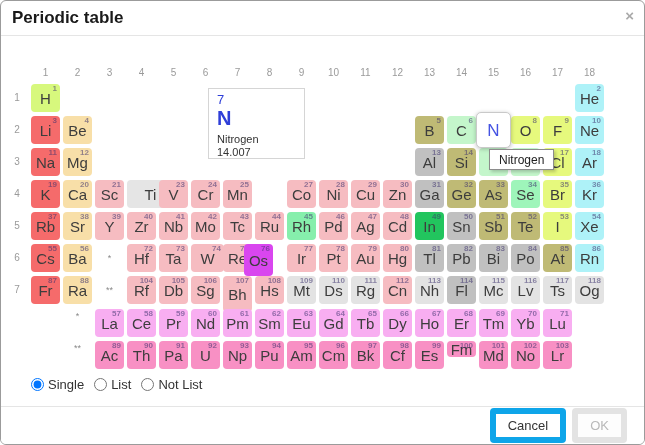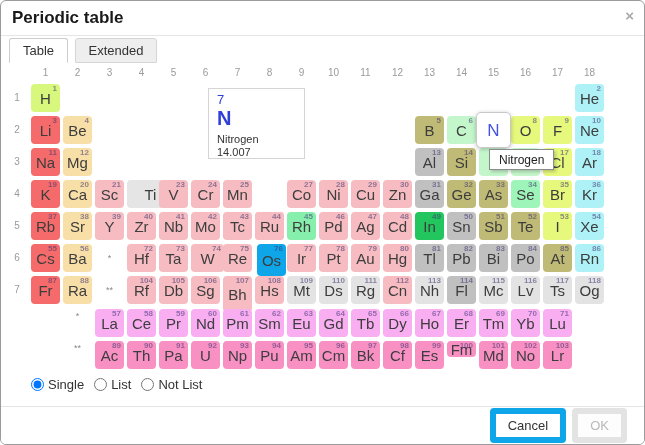--- a/index.html
+++ b/index.html
@@ -34,24 +34,20 @@
 </head>
 <body>
 
 <div class="dialog">
 
   <div class="header">
     <span class="title">Periodic table</span>
     <span class="close">×</span>
   </div>
 
-  <div class="tabs">
-    <span class="tab active">Table</span>
-    <span class="tab">Extended</span>
-  </div>
 
   <div id="pt-grid">
       <div class="glabel" style="left: 30px; top: 66px; width: 29px;">1</div>
       <div class="glabel" style="left: 62px; top: 66px; width: 29px;">2</div>
       <div class="glabel" style="left: 94px; top: 66px; width: 29px;">3</div>
       <div class="glabel" style="left: 126px; top: 66px; width: 29px;">4</div>
       <div class="glabel" style="left: 158px; top: 66px; width: 29px;">5</div>
       <div class="glabel" style="left: 190px; top: 66px; width: 29px;">6</div>
       <div class="glabel" style="left: 222px; top: 66px; width: 29px;">7</div>
       <div class="glabel" style="left: 254px; top: 66px; width: 29px;">8</div>
@@ -304,21 +300,21 @@
         <span class="sym">Ta</span>
       </div>
       <div class="cell" style="left: 190px; top: 243px; width: 33px; height: 28px; background: rgb(246, 188, 193); align-items: center;">
         <span class="num">74</span>
         <span class="sym">W</span>
       </div>
       <div class="cell" style="left: 222px; top: 243px; width: 29px; height: 28px; background: rgb(246, 188, 193);">
         <span class="num">75</span>
         <span class="sym">Re</span>
       </div>
-      <div class="cell" style="left: 256px; top: 243px; width: 29px; height: 32px; background: #0ea5e9;">
+      <div class="cell" style="left: 243px; top: 243px; width: 29px; height: 32px; background: #d946ef;">
         <span class="num">76</span>
         <span class="sym">Os</span>
       </div>
       <div class="cell" style="left: 286px; top: 243px; width: 29px; height: 28px; background: rgb(246, 188, 193);">
         <span class="num">77</span>
         <span class="sym">Ir</span>
       </div>
       <div class="cell" style="left: 318px; top: 243px; width: 29px; height: 28px; background: rgb(246, 188, 193);">
         <span class="num">78</span>
         <span class="sym">Pt</span>

